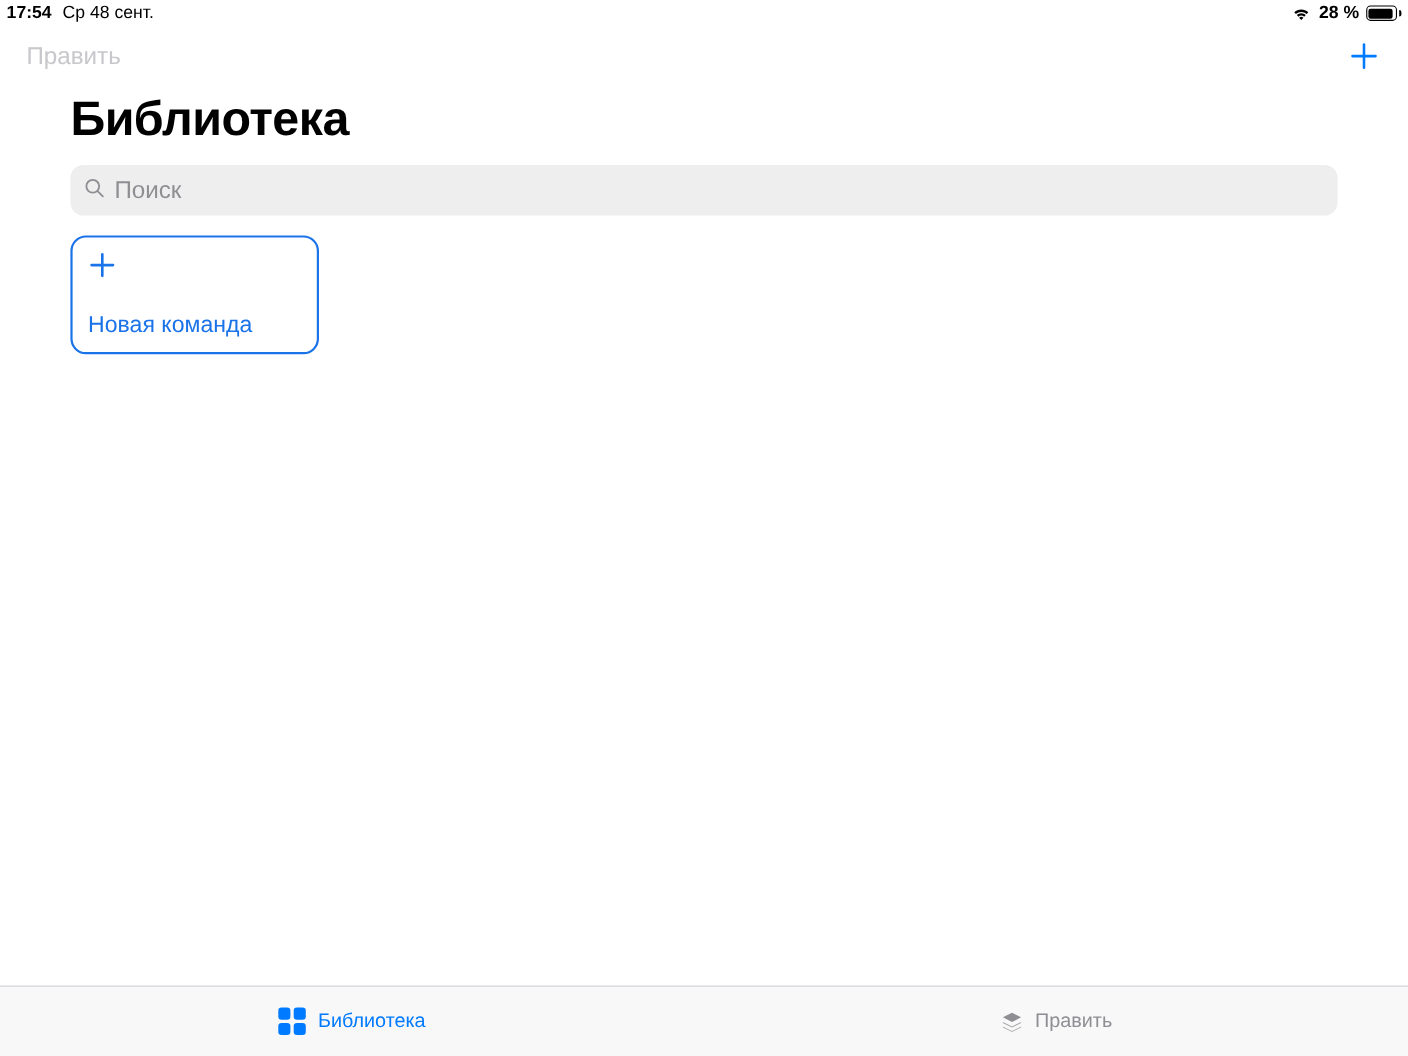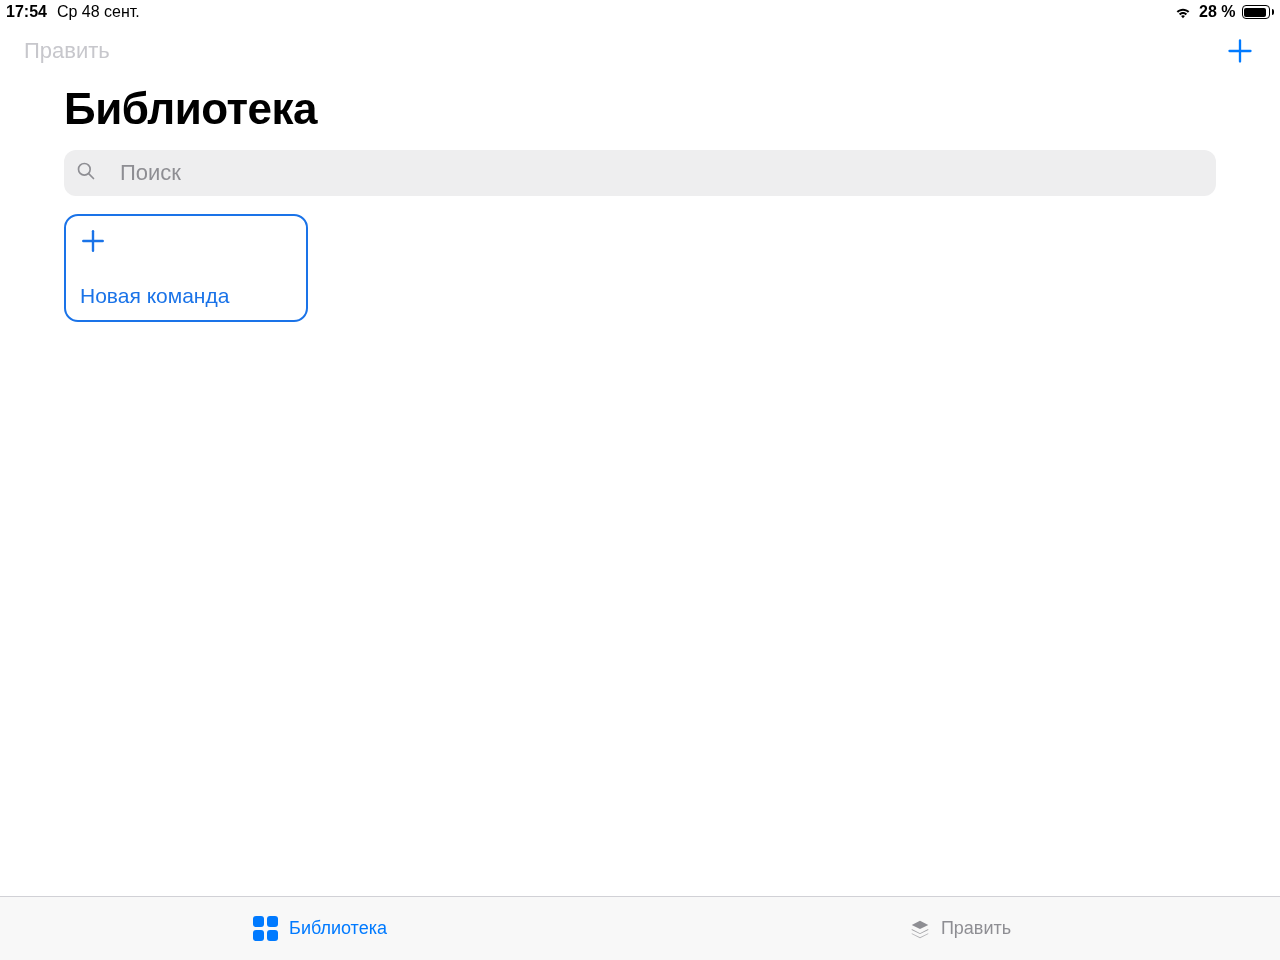--- a/index.html
+++ b/index.html
@@ -77,36 +77,36 @@
     margin-top: 6px;
     margin-bottom: 16px;
   }
   .search-wrap {
     background: #eeeeef;
     border-radius: 12px;
     height: 46px;
     display: flex;
     align-items: center;
     padding: 0 12px;
-    gap: 24px;
+    gap: 8px;
     margin-bottom: 18px;
   }
   .search-icon { color: #8e8e93; flex: 0 0 auto; }
   .search-input {
     border: none;
     outline: none;
     background: transparent;
     font-size: 22px;
     color: #000;
     flex: 1;
   }
   .search-input::placeholder { color: #8e8e93; }
 
   .card {
-    width: 244px;
+    width: 226px;
     height: 108px;
     border: 2px solid #1a73e8;
     border-radius: 14px;
     padding: 12px 14px;
     display: flex;
     flex-direction: column;
     justify-content: space-between;
     cursor: pointer;
   }
   .card-plus { color: #1a73e8; }

